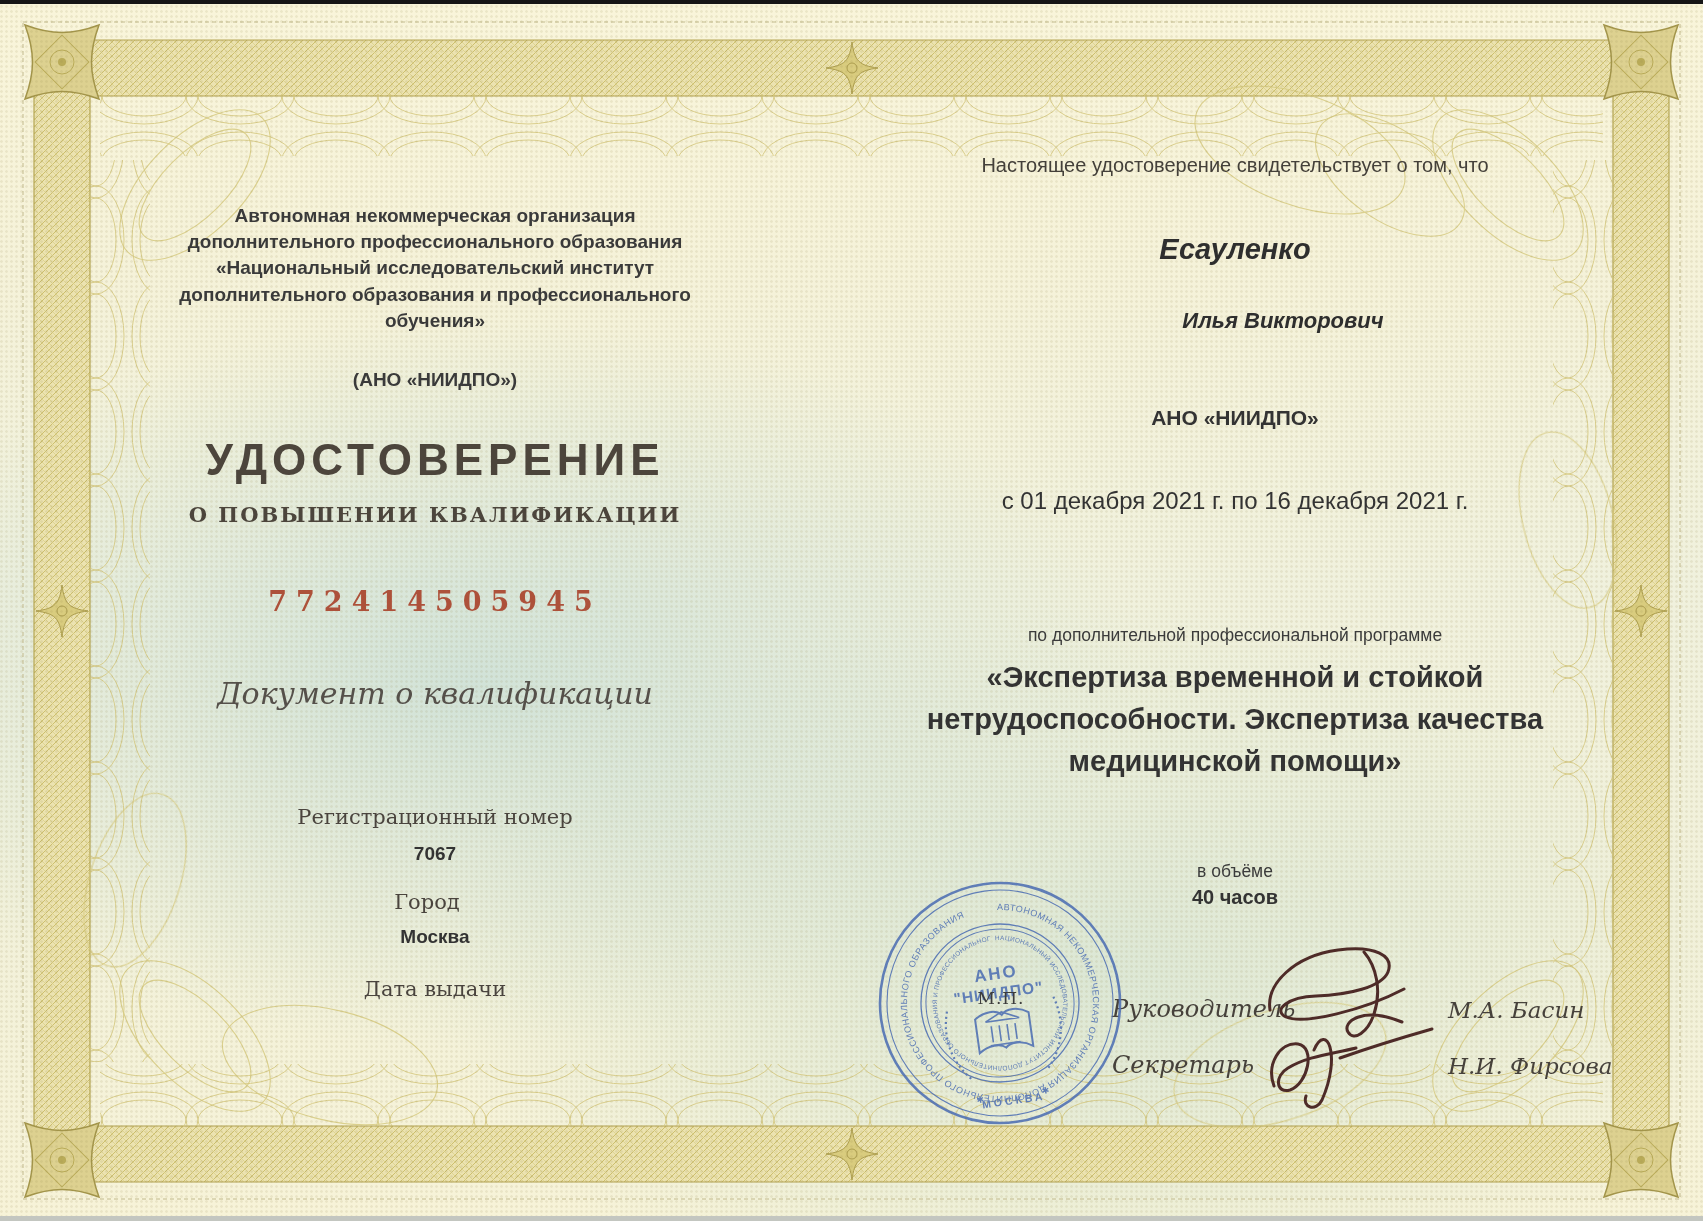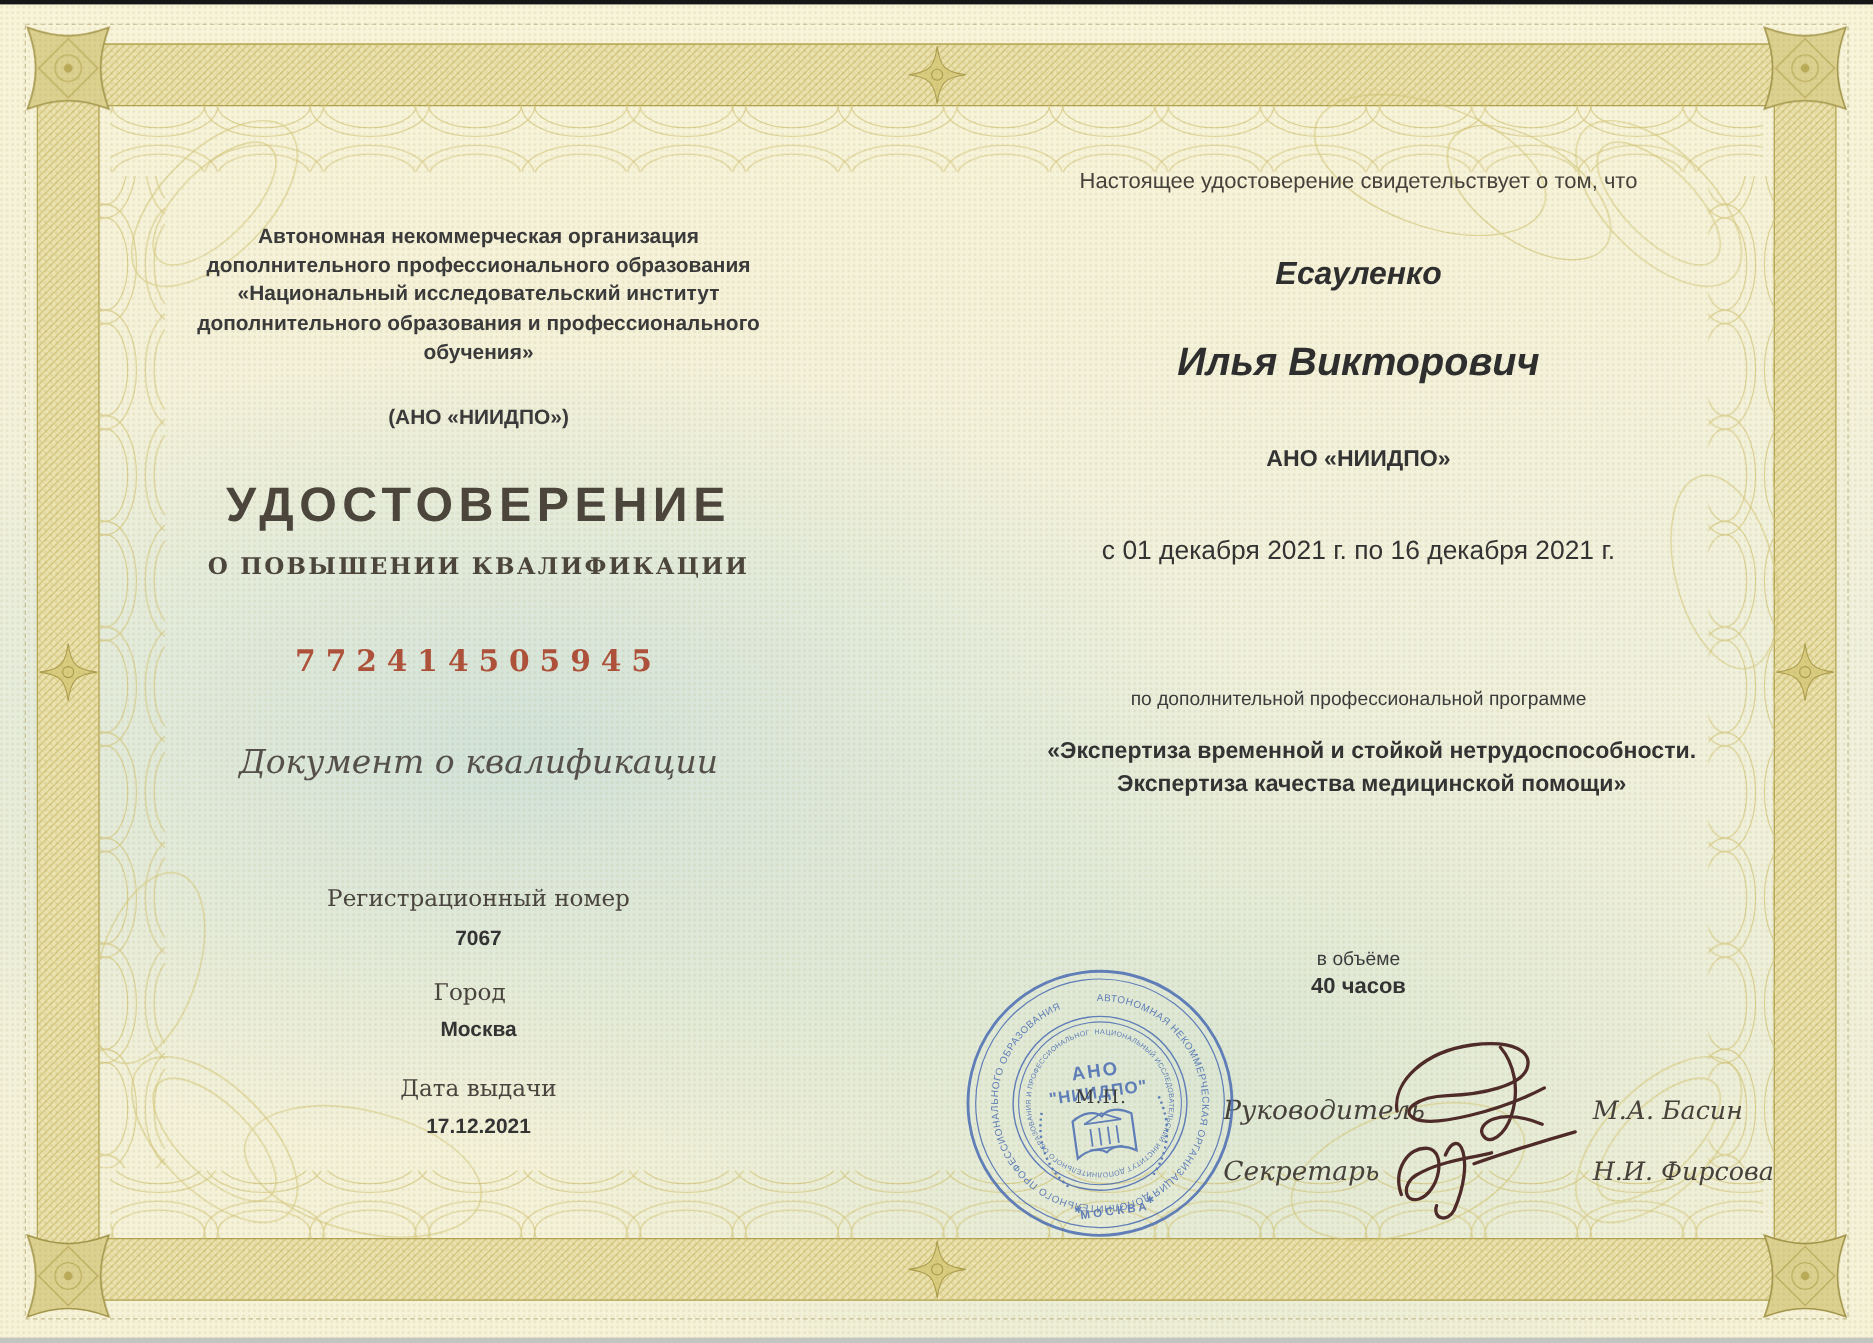--- a/index.html
+++ b/index.html
@@ -35,26 +35,26 @@
   .reg-label{left:155px;top:805px;width:560px;}
   .reg-value{left:155px;top:843px;width:560px;}
   .city-label{left:147px;top:890px;width:560px;}
   .city-value{left:155px;top:926px;width:560px;}
   .date-label{left:155px;top:977px;width:560px;}
   .date-value{left:155px;top:1014px;width:560px;}
   
   .intro{left:905px;top:154px;width:660px;font-family:Liberation Sans, sans-serif;
     font-size:20px;color:#44403a;}
   .surname{left:905px;top:233px;width:660px;font-size:29px;font-weight:bold;font-style:italic;color:#2e2e2e;}
-  .name-patronymic{left:905px;top:308px;width:660px;font-size:36px;font-weight:bold;font-style:italic;color:#2e2e2e;}
+  .name-patronymic{left:953px;top:308px;width:660px;font-size:22px;font-weight:bold;font-style:italic;color:#2e2e2e;}
   .completed{left:905px;top:355px;width:660px;font-size:17.5px;color:#3b3b3b;}
   .org-short-r{left:905px;top:406px;width:660px;font-size:21px;font-weight:bold;color:#333;}
   .period{left:905px;top:487px;width:660px;font-size:24px;color:#333;}
   .program-label{left:905px;top:625px;width:660px;font-size:17.5px;color:#3b3b3b;}
-  .program-name{left:915px;top:656px;width:640px;margin:12px;font-size:21px;font-weight:bold;
+  .program-name{left:915px;top:656px;width:640px;margin:0;font-size:29px;font-weight:bold;
     line-height:1.45;color:#333;}
   .volume-label{left:905px;top:861px;width:660px;font-size:17.5px;color:#3b3b3b;}
   .volume-value{left:905px;top:886px;width:660px;font-size:20px;font-weight:bold;color:#333;}
   
   .sig-label{font-family:"DejaVu Serif","Liberation Serif",serif;font-style:italic;font-size:24px;color:#46413b;}
   .sig-name{font-family:"DejaVu Serif","Liberation Serif",serif;font-style:italic;font-size:23px;color:#46413b;}
   .head-label{left:1112px;top:995px;}
   .head-name{left:1448px;top:997px;}
   .sec-label{left:1112px;top:1051px;}
   .sec-name{left:1448px;top:1053px;}
@@ -153,21 +153,20 @@
   <div class="abs centered org-short">(АНО «НИИДПО»)</div>
   <div class="abs centered doc-title">УДОСТОВЕРЕНИЕ</div>
   <div class="abs centered doc-subtitle">О ПОВЫШЕНИИ КВАЛИФИКАЦИИ</div>
   <div class="abs centered blank-number">772414505945</div>
   <div class="abs centered doc-kind">Документ о квалификации</div>
   <div class="abs centered serif-label reg-label">Регистрационный номер</div>
   <div class="abs centered sans-value reg-value">7067</div>
   <div class="abs centered serif-label city-label">Город</div>
   <div class="abs centered sans-value city-value">Москва</div>
   <div class="abs centered serif-label date-label">Дата выдачи</div>
-  <div class="abs centered sans-value date-value">17.12.2021</div>
 
   <div class="abs centered intro">Настоящее удостоверение свидетельствует о том, что</div>
   <div class="abs centered surname">Есауленко</div>
   <div class="abs centered name-patronymic">Илья Викторович</div>
   <div class="abs centered org-short-r">АНО «НИИДПО»</div>
   <div class="abs centered period">с 01 декабря 2021 г. по 16 декабря 2021 г.</div>
   <div class="abs centered program-label">по дополнительной профессиональной программе</div>
   <div class="abs centered program-name">«Экспертиза временной и стойкой нетрудоспособности. Экспертиза качества медицинской помощи»</div>
   <div class="abs centered volume-label">в объёме</div>
   <div class="abs centered volume-value">40 часов</div>

